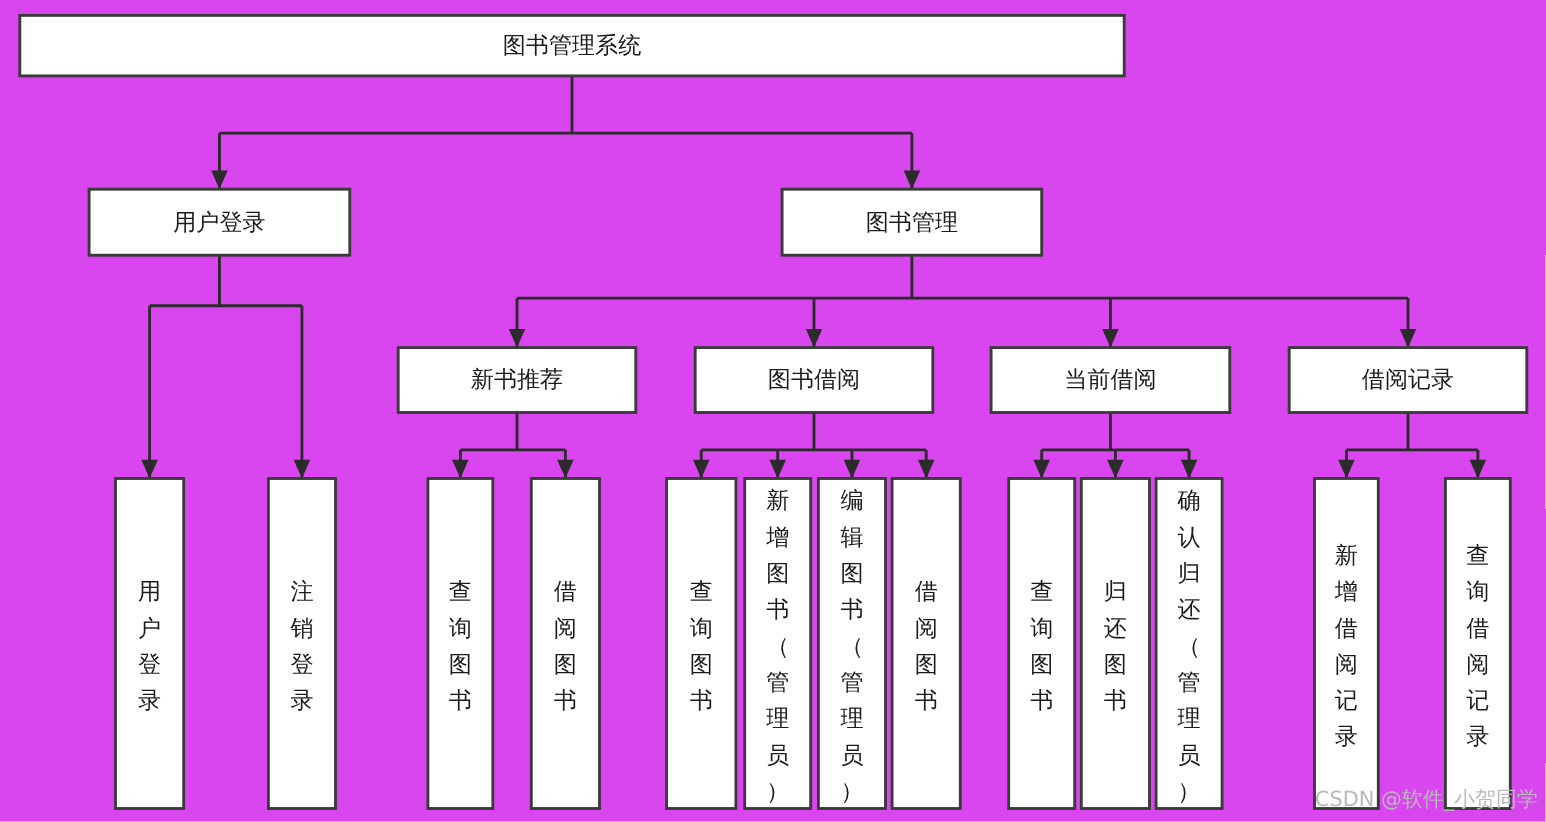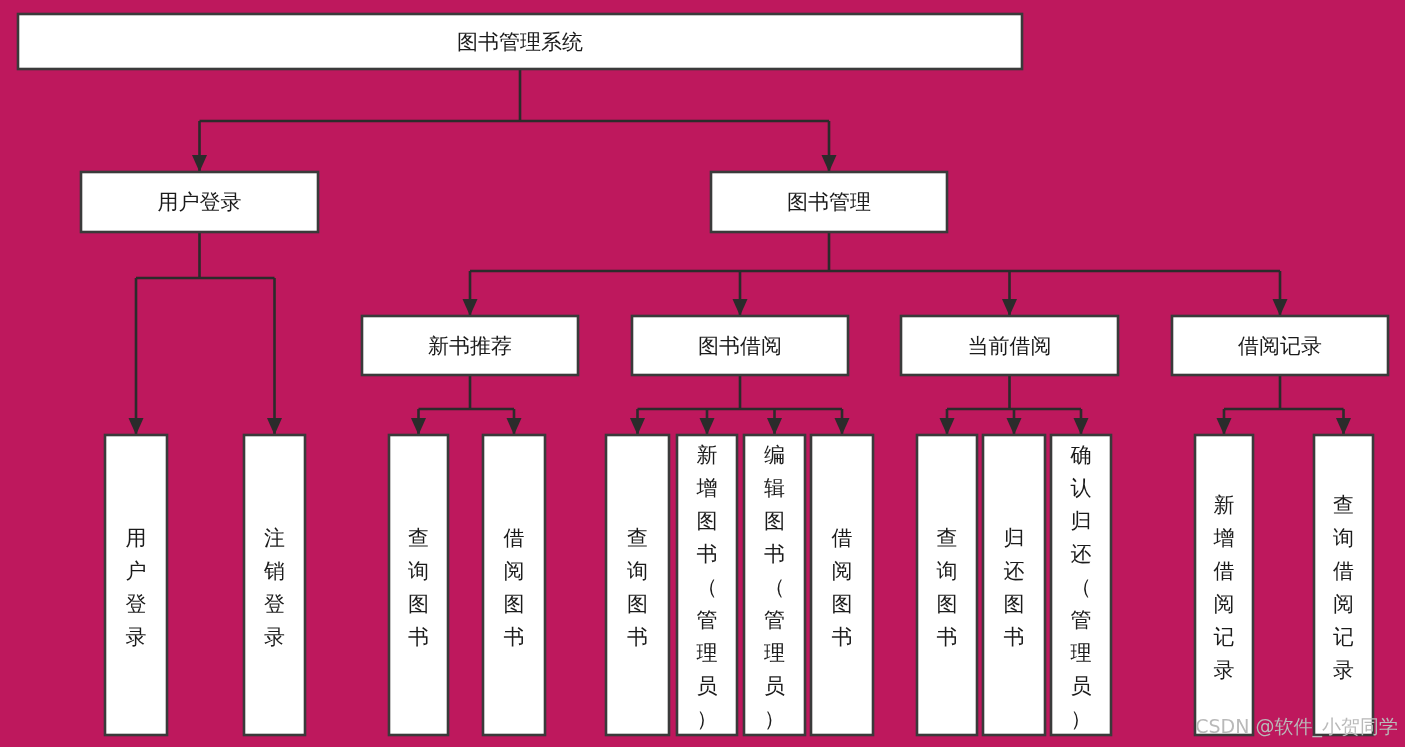--- a/index.html
+++ b/index.html
@@ -8,21 +8,21 @@
     padding: 0;
     background: #ffffff;
   }
   body {
     font-family: "DejaVu Sans", "Liberation Sans", sans-serif;
   }
   #diagram-root {
     position: relative;
     width: 1405px;
     height: 747px;
-    background: #be185d;
+    background: #d946ef;
     overflow: hidden;
   }
   svg#flowchart {
     position: absolute;
     top: 0;
     left: 0;
     width: 1405px;
     height: 747px;
     display: block;
   }

